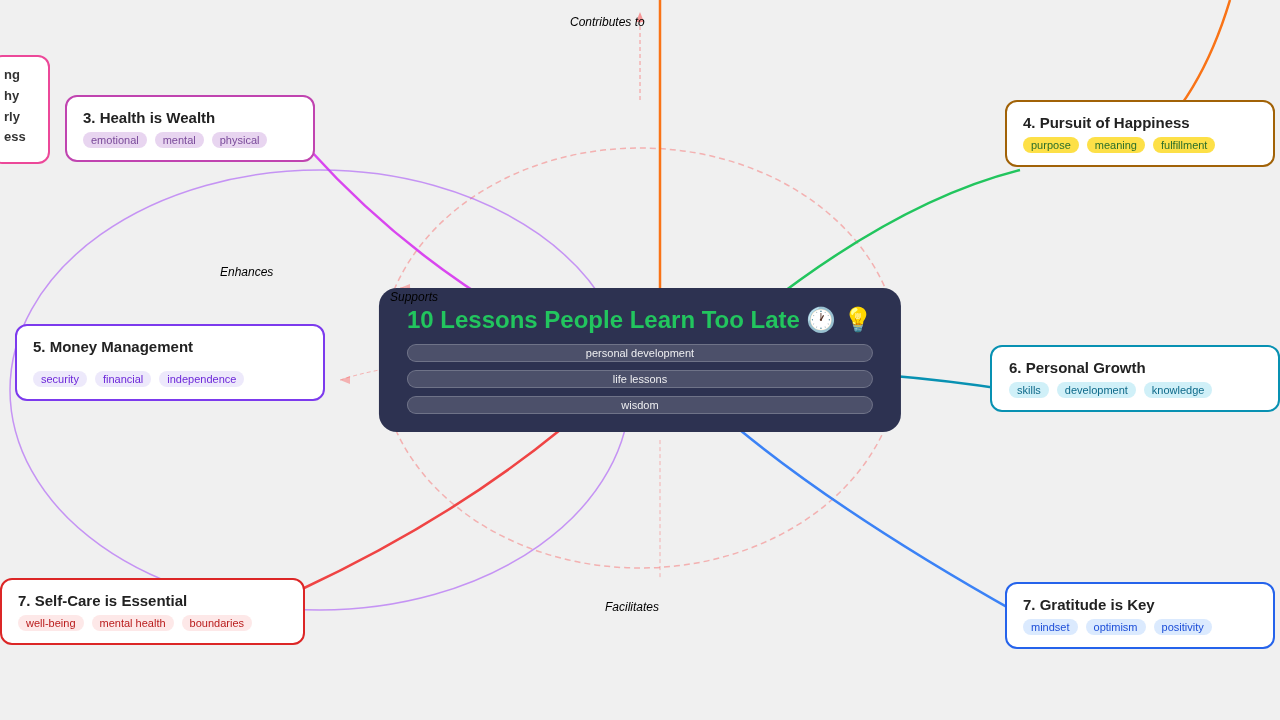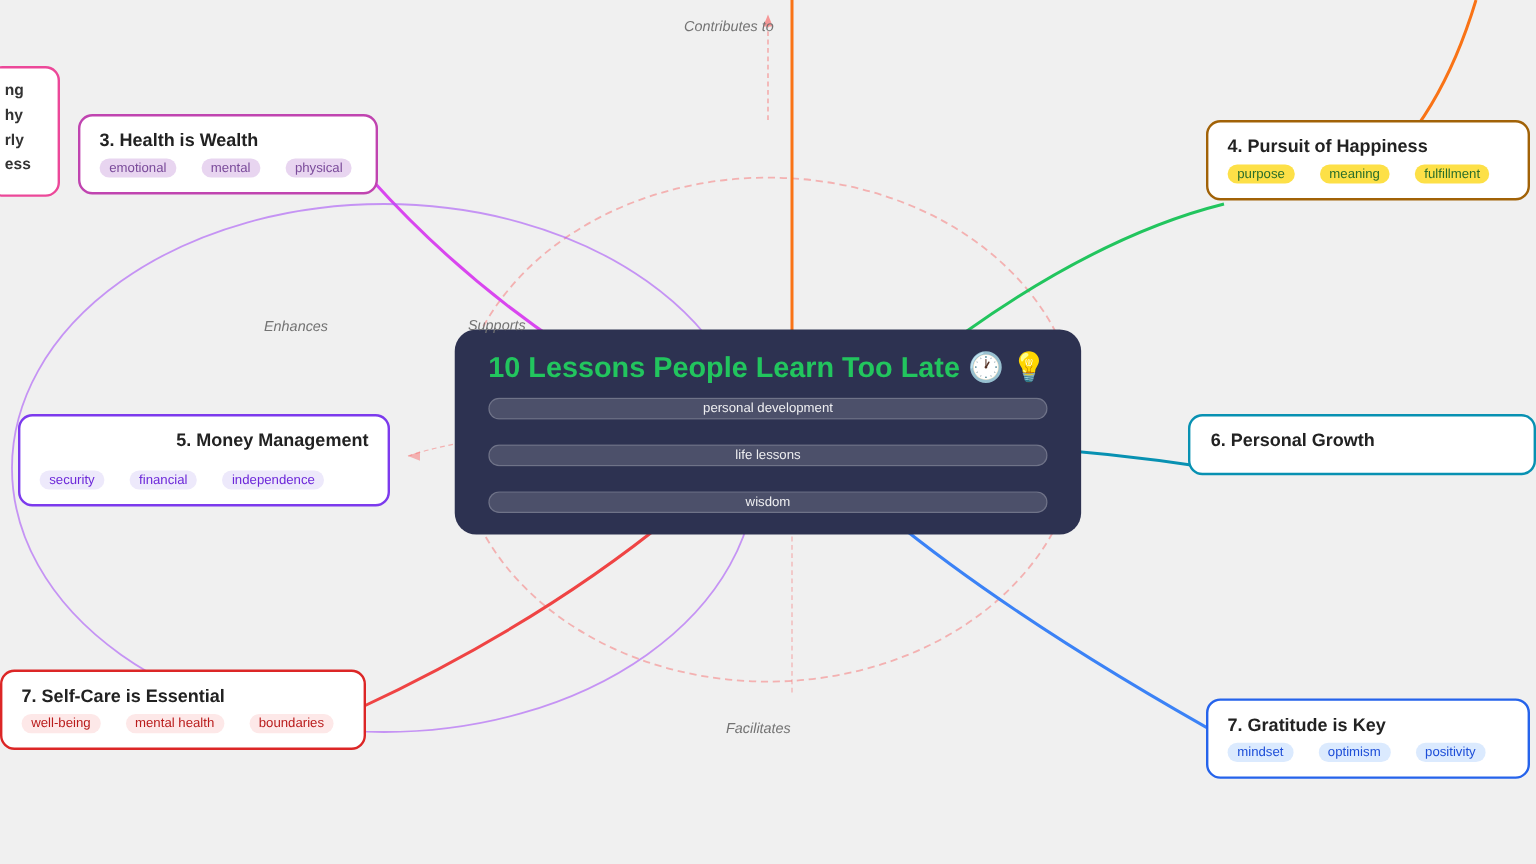--- a/index.html
+++ b/index.html
@@ -29,21 +29,21 @@
     .node-title {
       font-size: 15px;
       font-weight: 600;
       color: #222;
       margin-bottom: 6px;
     }
 
     .tags {
       display: flex;
       flex-wrap: wrap;
-      gap: 21px;
+      gap: 8px;
     }
 
     .tag {
       font-size: 11px;
       padding: 2px 8px;
       border-radius: 20px;
       color: #555;
     }
 
     
@@ -91,41 +91,40 @@
       border: 2px solid #a16207;
       top: 100px;
       right: 5px;
       min-width: 270px;
     }
     .node-4 .tag { background: #fde047; color: #2a6e2a; }
 
     
     .node-5 {
       border: 2px solid #7c3aed;
-      top: 345px;
+      top: 324px;
       left: 15px;
       min-width: 310px;
-      text-align: right;
     }
     .node-5 .tag { background: #ede9fb; color: #6d28d9; margin-top: 10px; }
 
     
     .node-6 {
       border: 2px solid #0891b2;
       top: 345px;
       right: 0px;
       min-width: 290px;
       padding-left: 17px;
     }
     .node-6 .tag { background: #d0f0f8; color: #0e6a8a; }
 
     
     .node-7 {
       border: 2px solid #dc2626;
-      top: 558px;
+      top: 578px;
       left: 0px;
       min-width: 305px;
     }
     .node-7 .tag { background: #fde8e8; color: #b91c1c; }
 
     
     .node-8 {
       border: 2px solid #2563eb;
       top: 582px;
       right: 5px;
@@ -138,21 +137,21 @@
       border: 2px solid #ec4899;
       top: 55px;
       left: -10px;
       min-width: 60px;
       padding: 8px 12px;
     }
 
     .relation-label {
       position: absolute;
       font-size: 12px;
-      color: #737373;
+      color: #000000;
       font-style: italic;
     }
   </style>
 </head>
 <body>
 
 <svg id="canvas" xmlns="http://www.w3.org/2000/svg">
 
   <ellipse cx="640" cy="358" rx="260" ry="210" fill="none" stroke="#f87171" stroke-width="1.5" stroke-dasharray="6,4" opacity="0.5"></ellipse>
 
@@ -215,20 +214,25 @@
   <div class="node-title">5. Money Management</div>
   <div class="tags">
     <span class="tag">security</span>
     <span class="tag">financial</span>
     <span class="tag">independence</span>
   </div>
 </div>
 
 <div class="node node-6">
   <div class="node-title">6. Personal Growth</div>
+  <div class="tags">
+    <span class="tag">skills</span>
+    <span class="tag">development</span>
+    <span class="tag">knowledge</span>
+  </div>
 </div>
 
 <div class="node node-7">
   <div class="node-title">7. Self-Care is Essential</div>
   <div class="tags">
     <span class="tag">well-being</span>
     <span class="tag">mental health</span>
     <span class="tag">boundaries</span>
   </div>
 </div>
@@ -246,14 +250,14 @@
   <div class="center-title">10 Lessons People Learn Too Late 🕐 💡</div>
   <div class="tags">
     <span class="tag">personal development</span>
     <span class="tag">life lessons</span>
     <span class="tag">wisdom</span>
   </div>
 </div>
 
 <div class="relation-label" style="top:15px; left:570px;">Contributes to</div>
 <div class="relation-label" style="top:265px; left:220px;text-align:center;">Enhances</div>
-<div class="relation-label" style="top:264px; left:390px;">Supports</div>
+<div class="relation-label" style="top:290px; left:390px;">Supports</div>
 <div class="relation-label" style="top:600px; left:605px;">Facilitates</div>
 
 </body></html>

